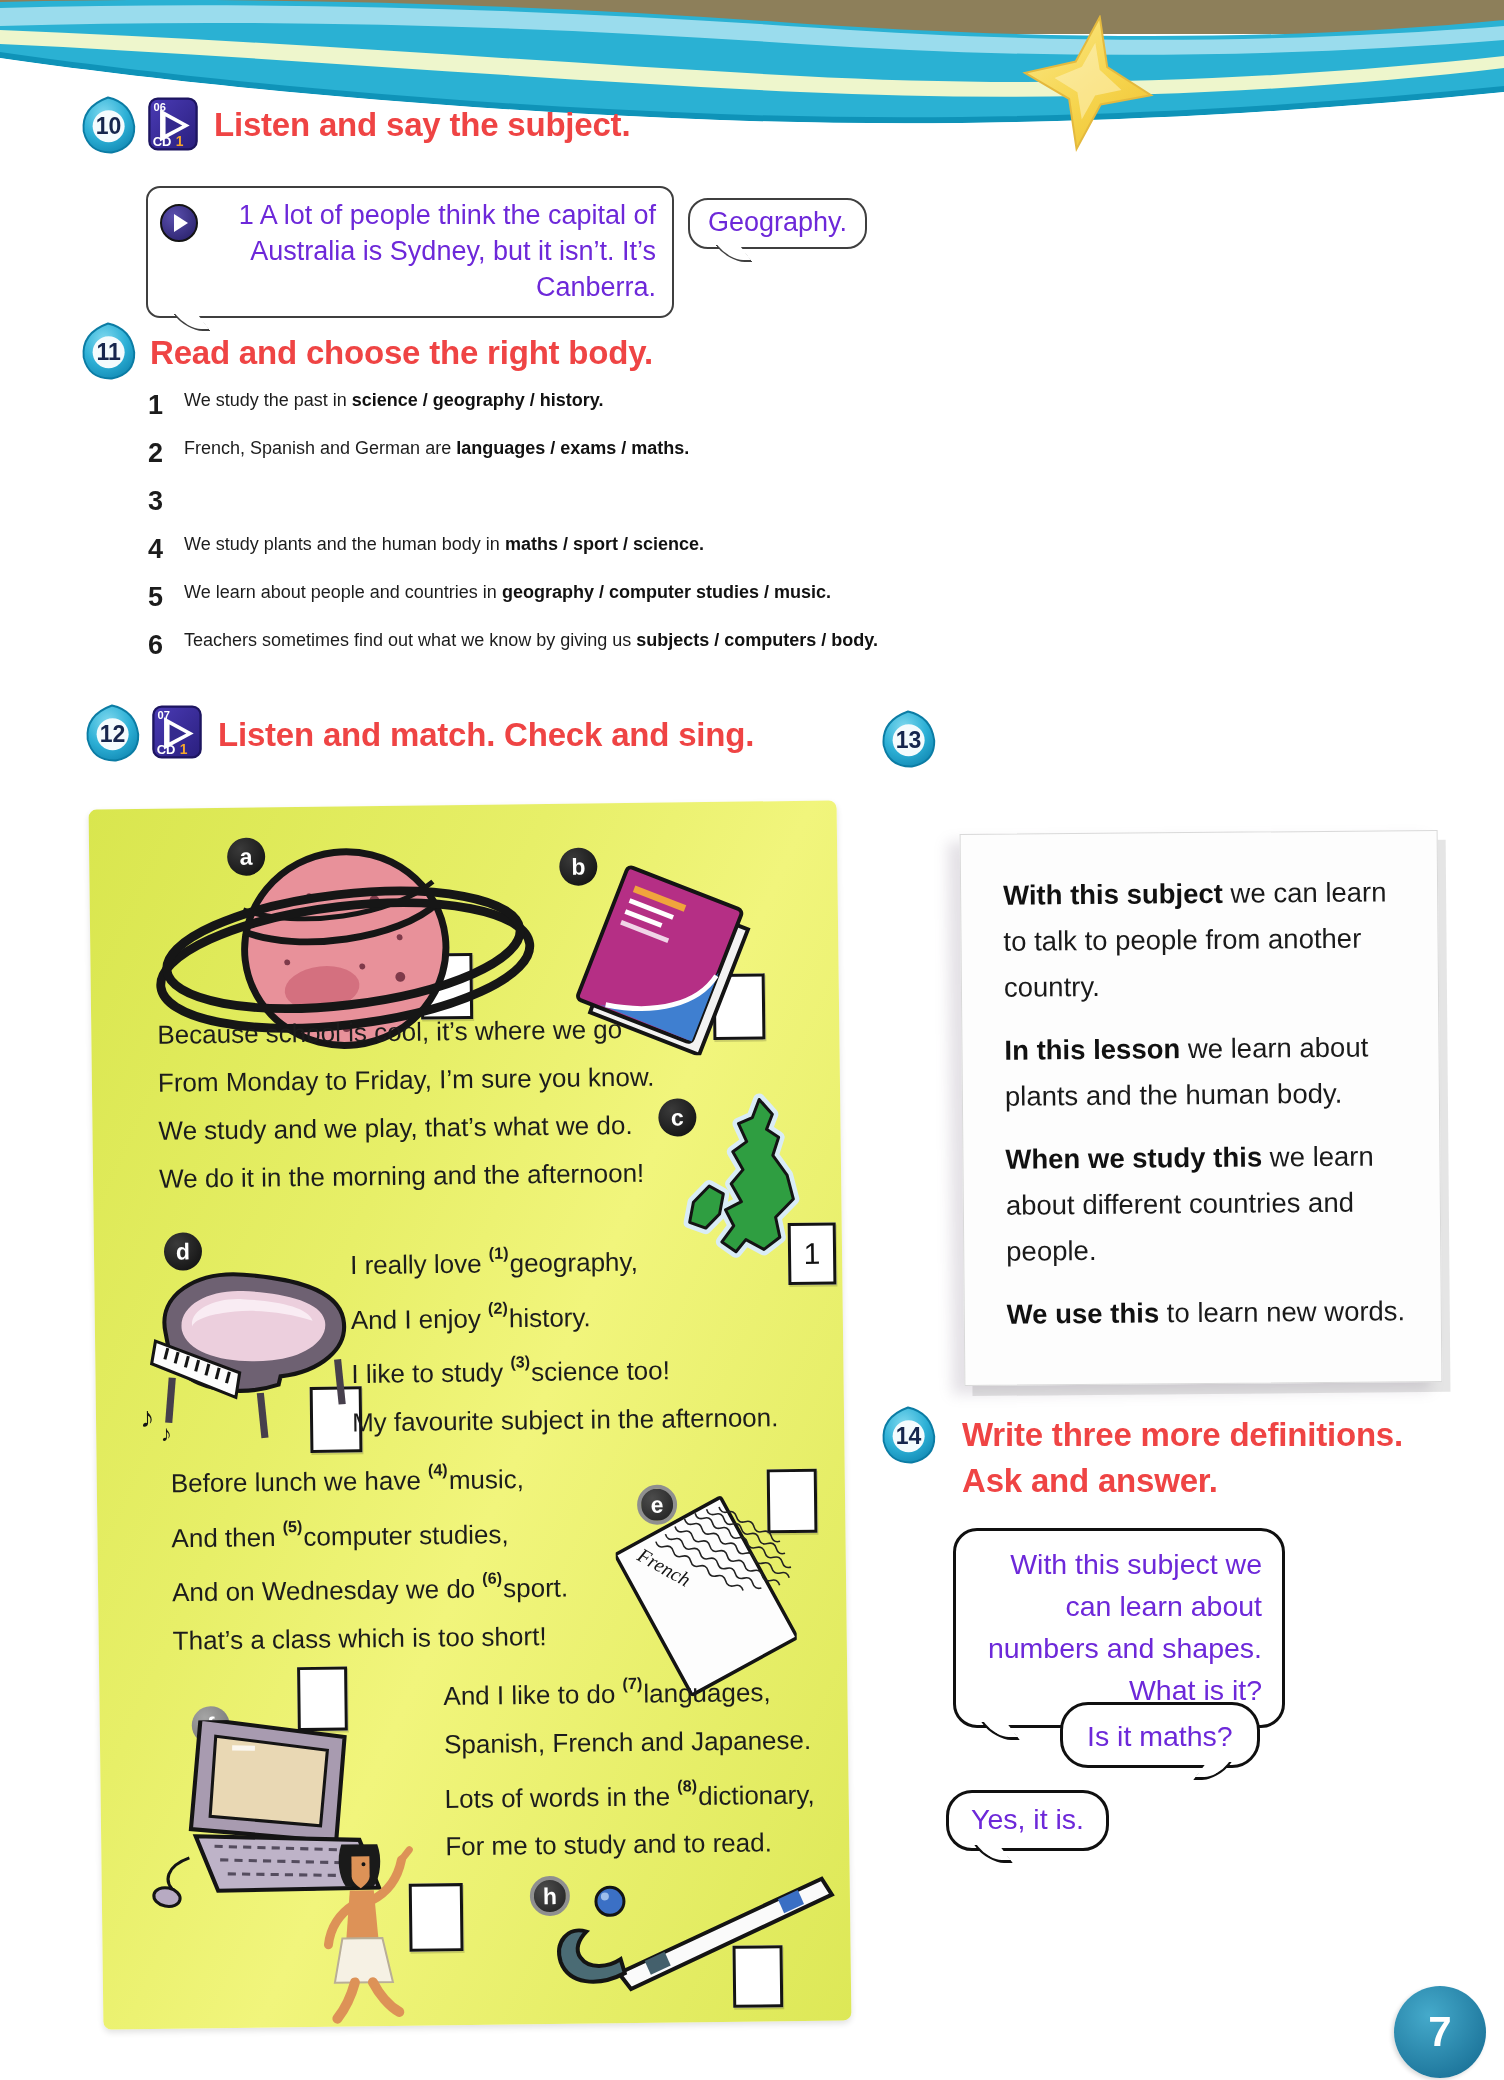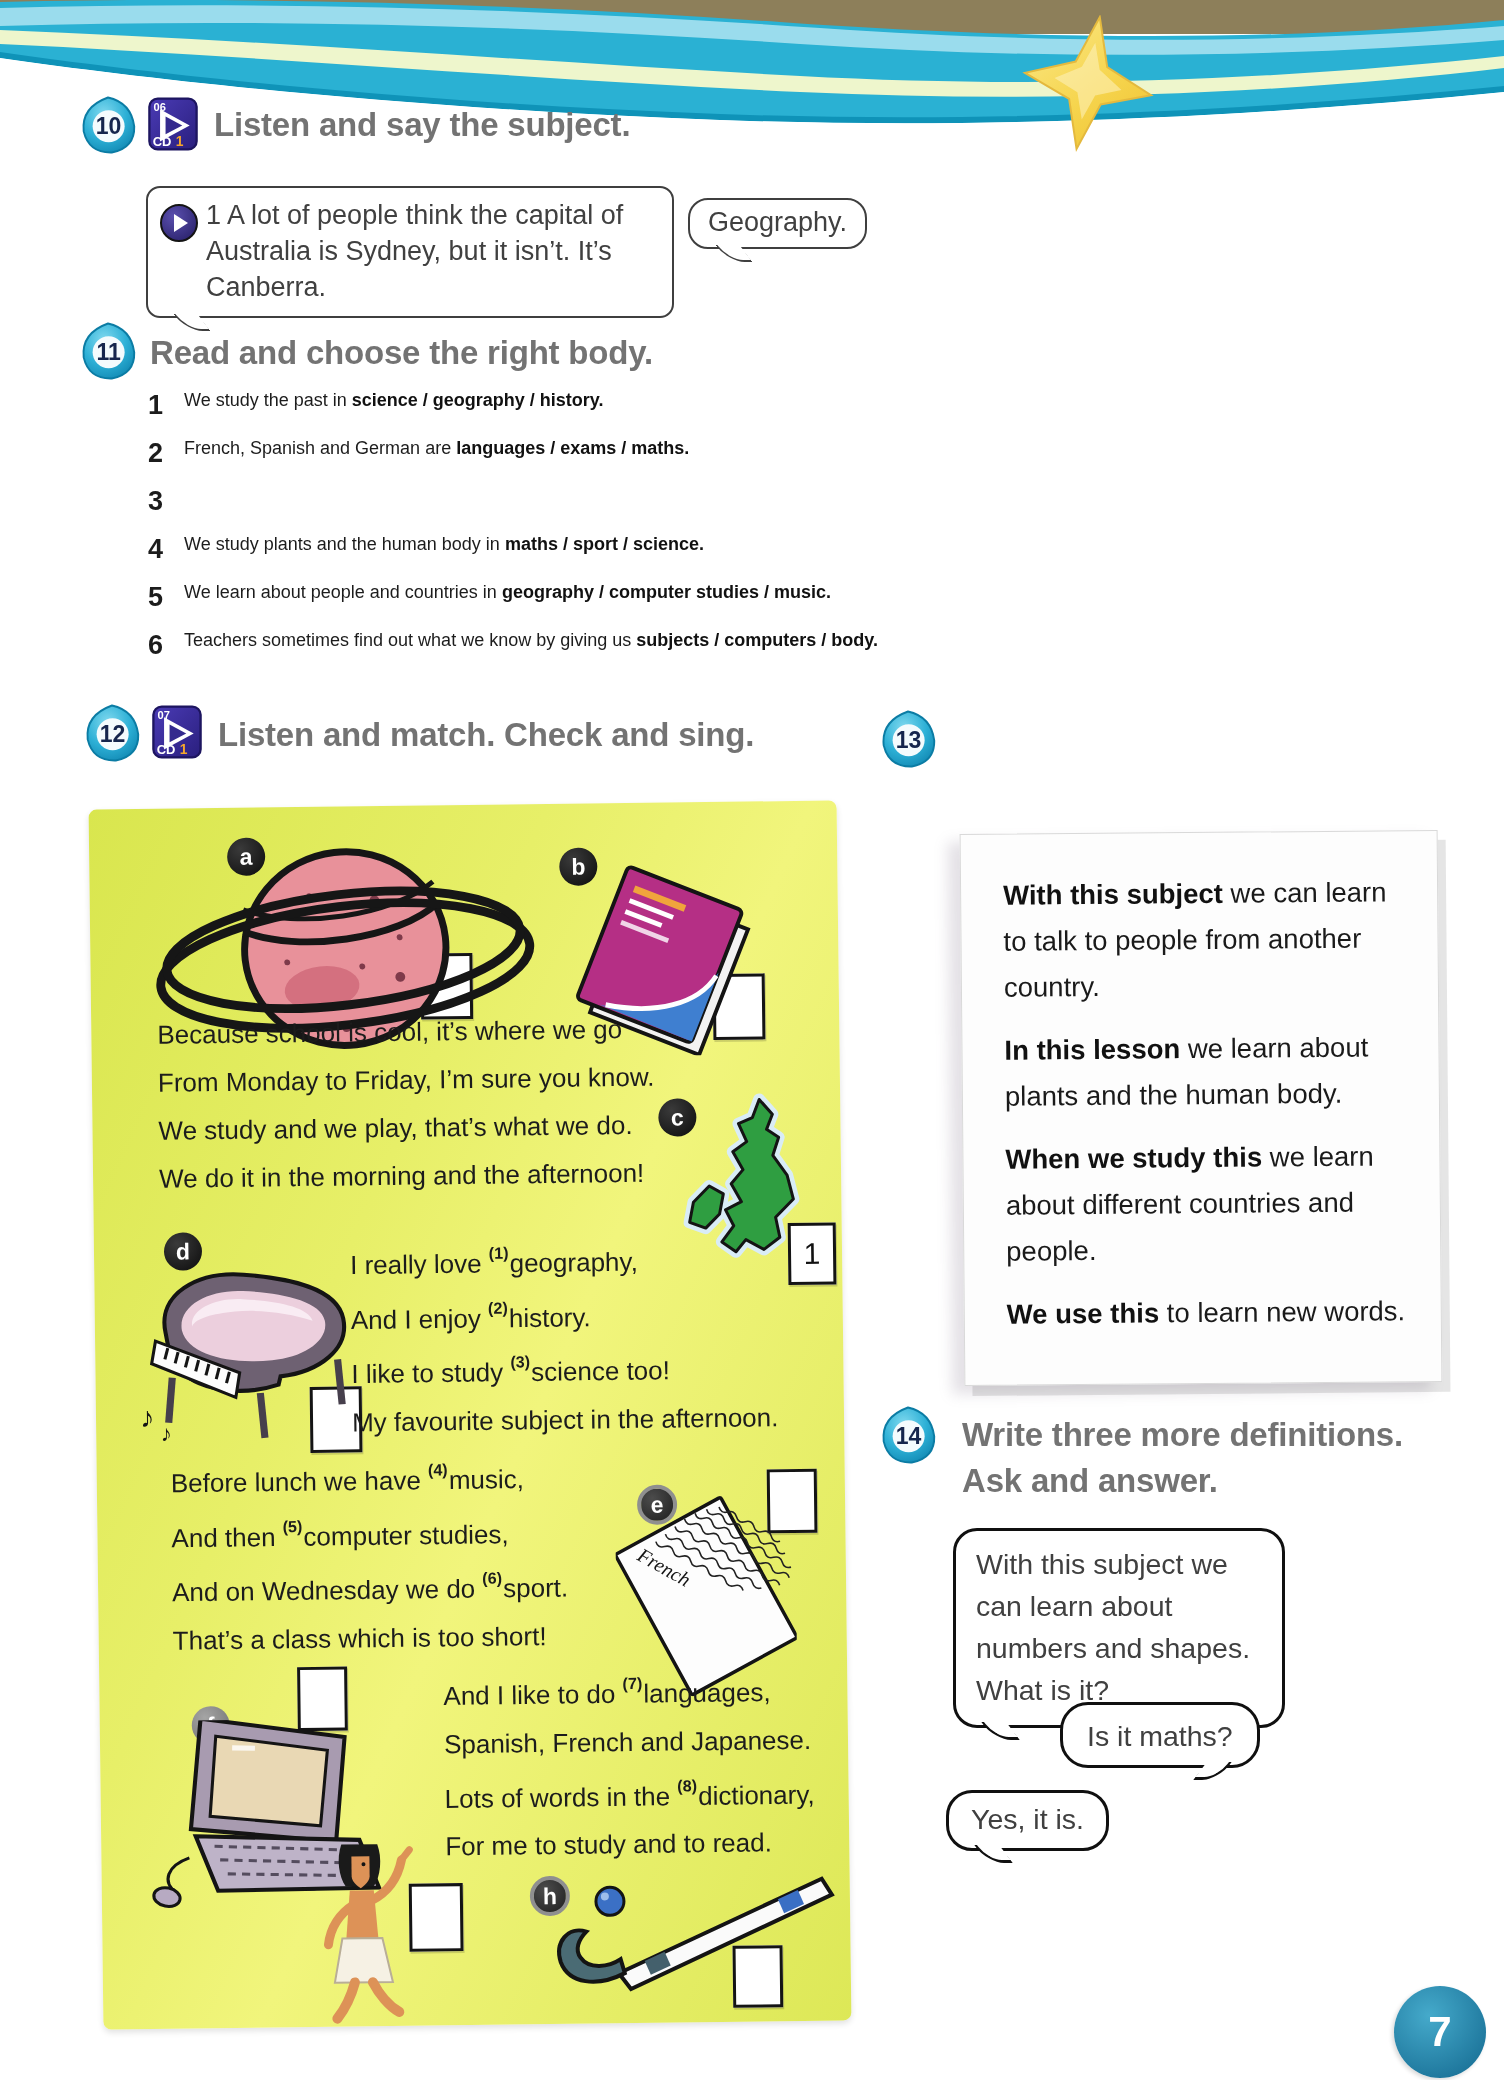--- a/index.html
+++ b/index.html
@@ -7,24 +7,24 @@
         font-family:"Liberation Sans","DejaVu Sans",sans-serif;color:#1c1c1c;}
   .abs{position:absolute;}
   
   .pick{position:absolute;width:64px;height:66px;}
   .pickn{font:700 36px "Liberation Sans",sans-serif;fill:#16264d;text-anchor:middle;}
   
   .cd{position:absolute;width:50px;height:56px;}
   .cdtrack{font:700 12px "Liberation Sans",sans-serif;fill:#fff;}
   .cdlab{font:700 14px "Liberation Sans",sans-serif;fill:#fff;}
   .cdnum{font:700 15px "Liberation Sans",sans-serif;fill:#f6a72b;}
-  .h1{position:absolute;font-size:33px;font-weight:600;color:#737373;letter-spacing:-.2px;line-height:46px;}
+  .h1{position:absolute;font-size:33px;font-weight:600;color:#ef4444;letter-spacing:-.2px;line-height:46px;}
   
   .bubble{position:absolute;background:#fff;border:2.5px solid #3f3f3f;border-radius:16px;
-          font-size:27px;line-height:36px;color:#404040;box-sizing:border-box;}
+          font-size:27px;line-height:36px;color:#6d28d9;box-sizing:border-box;text-align:right;}
   .bubble-bold{border:3.5px solid #101010;border-radius:24px;font-size:28.5px;line-height:42px;}
   .tailL::after{content:"";position:absolute;left:32px;bottom:-15px;width:22px;height:15px;background:#fff;
           border-left:2.5px solid #3f3f3f;border-bottom:2.5px solid #3f3f3f;
           transform:skewX(38deg);border-bottom-left-radius:16px;}
   .tailLb::after{border-left-width:3.5px;border-bottom-width:3.5px;border-color:#101010;}
   .tailR::after{content:"";position:absolute;right:32px;bottom:-15px;width:22px;height:15px;background:#fff;
           border-right:3px solid #101010;border-bottom:3px solid #101010;
           transform:skewX(-38deg);border-bottom-right-radius:16px;}
   .play{position:absolute;left:12px;top:16px;width:34px;height:34px;border-radius:50%;
         background:radial-gradient(circle at 35% 30%,#5a4fae,#241c63);border:2px solid #141414;}

